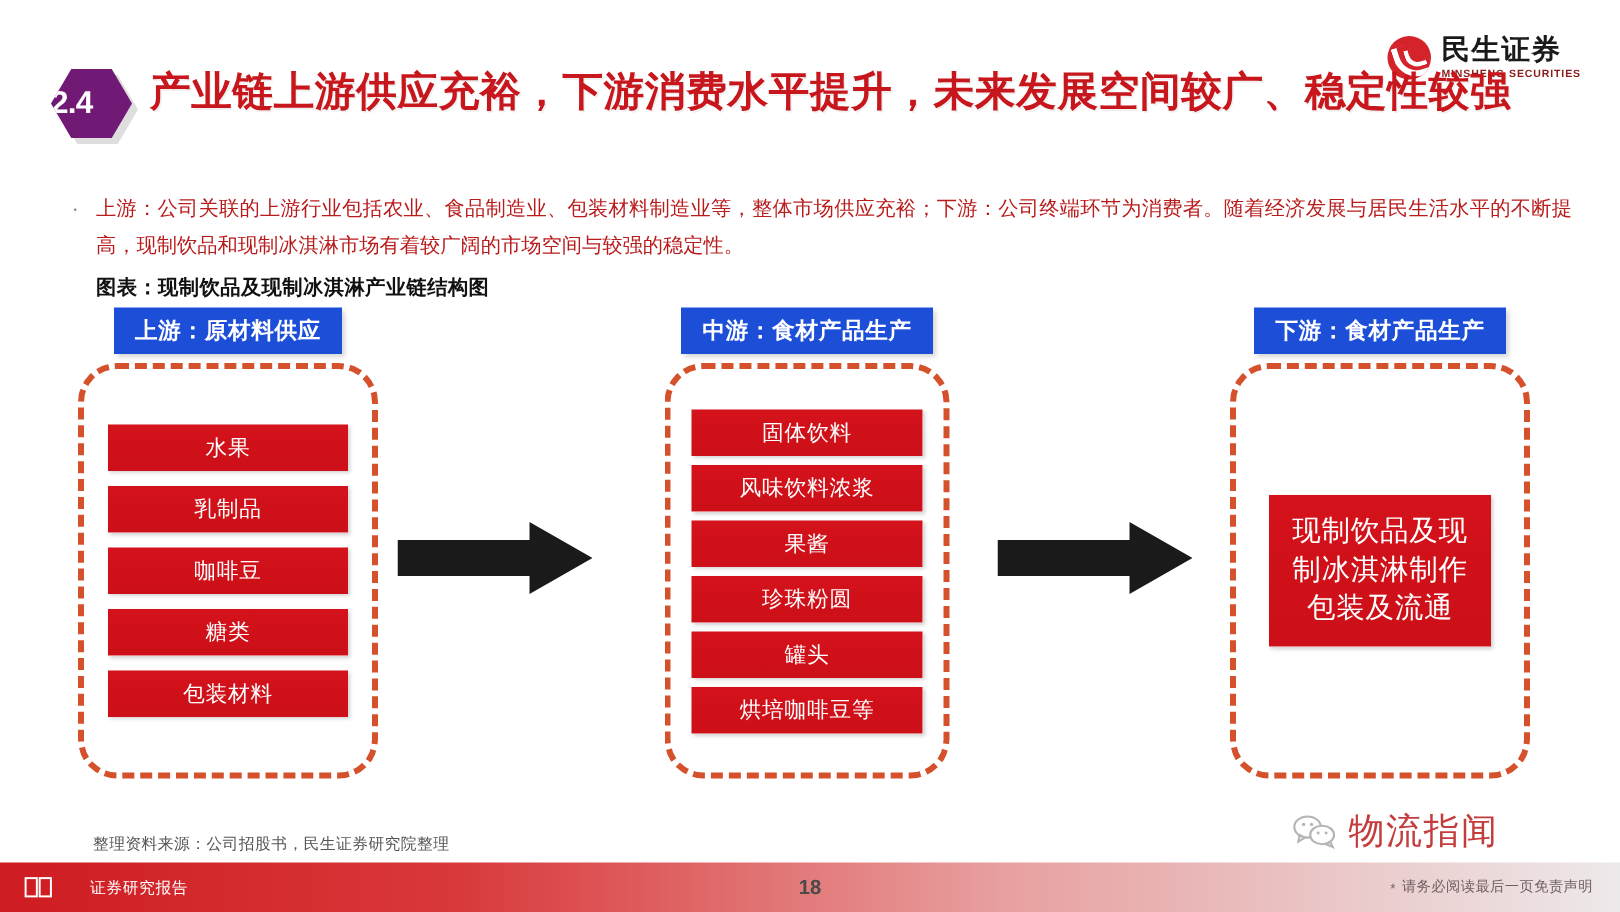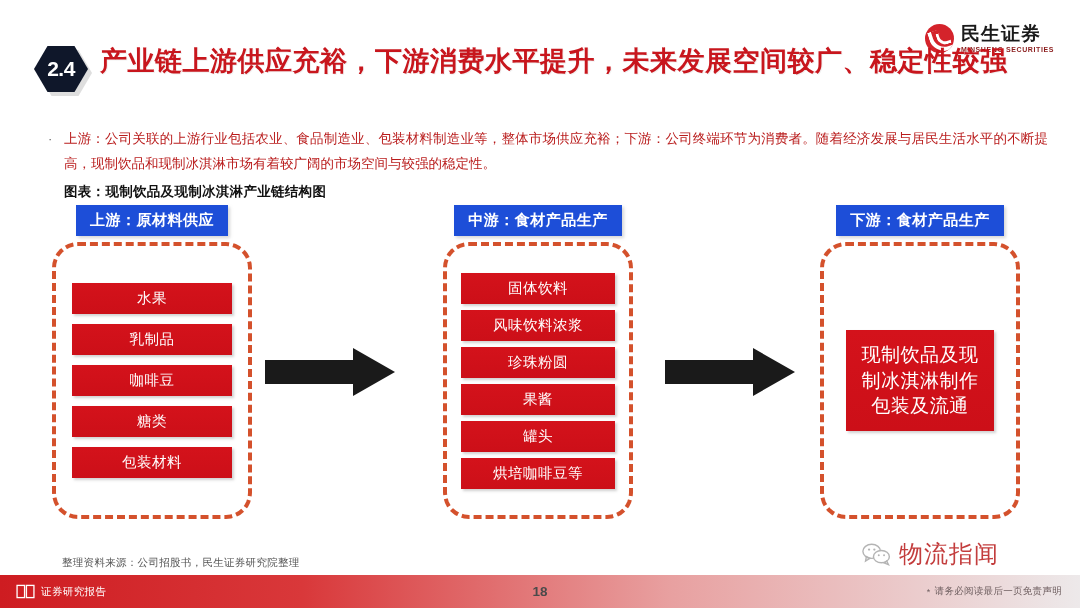--- a/index.html
+++ b/index.html
@@ -63,23 +63,23 @@
   }
   .sec-badge {
     position: relative;
     width: 54px; height: 48px;
     flex: 0 0 auto;
     margin-right: 12px;
     margin-top: 1px;
   }
   .sec-badge .hex {
     position: absolute; inset: 0;
-    background: #0f172a;
+    background: #701a75;
     clip-path: polygon(25% 2%, 75% 2%, 100% 50%, 75% 98%, 25% 98%, 0% 50%);
-    display: flex; align-items: center; justify-content: center;
+    display: flex; align-items: center; justify-content: flex-start;
   }
   .sec-badge .hex-shadow {
     position: absolute; inset: 0;
     transform: translate(4px, 4px);
     background: rgba(160,160,160,0.35);
     clip-path: polygon(25% 2%, 75% 2%, 100% 50%, 75% 98%, 25% 98%, 0% 50%);
   }
   .sec-badge .num {
     position: relative;
     color: #ffffff; font-size: 21px; font-weight: bold;
@@ -196,21 +196,21 @@
   }
 
   
   .footer-bar {
     position: absolute; left: 0; bottom: 0;
     width: 1080px; height: 33px;
     background: linear-gradient(90deg, #CE1C21 0%, #D9383A 28%, #E8A0A0 62%, #EDE9EA 100%);
     display: flex; align-items: center;
   }
   .footer-left {
-    display: flex; align-items: center; gap: 6px;
+    display: flex; align-items: center; gap: 25px;
     margin-left: 16px;
   }
   .book-icon { width: 19px; height: 15px; flex: 0 0 auto; }
   .footer-label {
     font-size: 10.5px; color: #ffffff; letter-spacing: 0.4px;
   }
   .page-num {
     position: absolute; left: 0; right: 0;
     text-align: center;
     font-size: 13.5px; font-weight: bold; color: #4a4a4a;
@@ -276,22 +276,22 @@
       </svg>
     </div>
 
     <div class="column" id="col-midstream">
       <div class="col-header-wrap">
         <div class="col-header">中游：食材产品生产</div>
       </div>
       <div class="dashed-box">
         <div class="item-box">固体饮料</div>
         <div class="item-box">风味饮料浓浆</div>
+        <div class="item-box">果酱</div>
         <div class="item-box">珍珠粉圆</div>
-        <div class="item-box">果酱</div>
         <div class="item-box">罐头</div>
         <div class="item-box">烘培咖啡豆等</div>
       </div>
     </div>
 
     <div class="arrow" id="arrow-2">
       <svg width="130" height="48" viewBox="0 0 130 48">
         <polygon points="0,12 88,12 88,0 130,24 88,48 88,36 0,36" fill="#1A1A1A"></polygon>
       </svg>
     </div>

